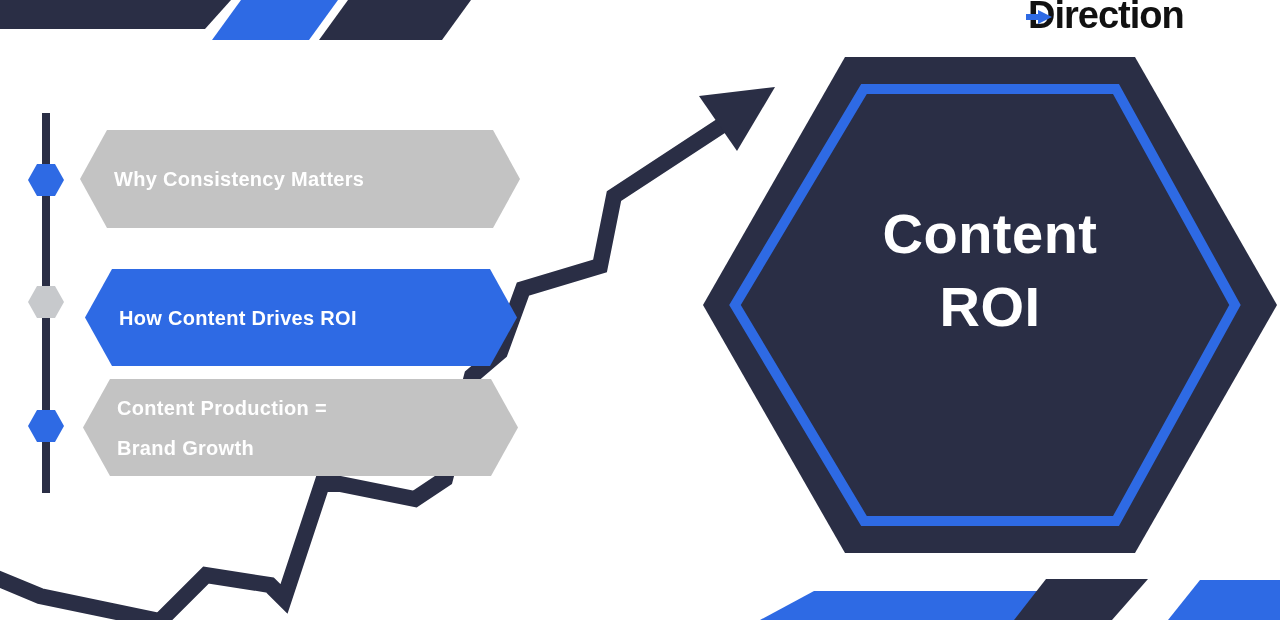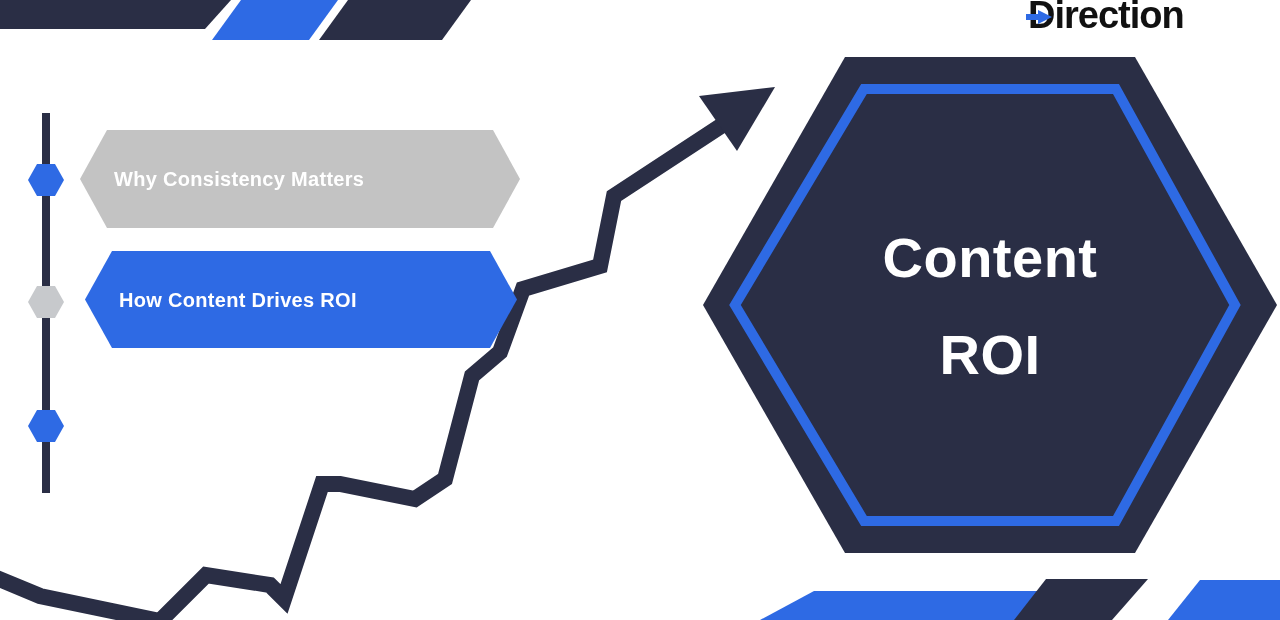--- a/index.html
+++ b/index.html
@@ -27,33 +27,33 @@
   .banner-label {
     padding-left:34px;
     color:var(--text_white,#fff);
     font-size:20px; font-weight:bold;
     line-height:40px; letter-spacing:.3px;
     white-space:pre-line;
   }
   .banner-gray { background:var(--gray,#c3c3c3); }
   .banner-blue { background:var(--blue,#2e6ae4); }
   .banner-1 { left:80px; top:130px; width:440px; height:98px; }
-  .banner-2 { left:85px; top:251px; width:432px; height:97px; }
+  .banner-2 { left:85px; top:269px; width:432px; height:97px; }
   .banner-3 { left:83px; top:379px; width:435px; height:97px; }
 
   
   .hex-title {
     position:absolute; z-index:2;
     left:815px; top:197px; width:350px;
     text-align:center;
     color:var(--text_white,#fff);
     font-size:56px; font-weight:bold; line-height:73px;
     letter-spacing:.5px;
   }
-  .hex-line { display:block;margin-top:24px; }
+  .hex-line { display:block; }
 
   
   .logo {
     position:absolute; z-index:3;
     left:1028px; top:-6px;
     color:var(--logo_black,#111);
     font-size:38px; font-weight:bold; letter-spacing:-1px;
     white-space:nowrap;
   }
   .logo-d { position:relative; display:inline-block; }
@@ -95,20 +95,24 @@
       <polygon class="fill-navy" points="735,305 864,89 1116,89 1235,305 1116,521 864,521" stroke="var(--blue,#2e6ae4)" stroke-width="10" stroke-linejoin="miter"></polygon>
     </g>
   </svg>
 
   <div class="banner banner-1 banner-gray">
     <div class="banner-label">Why Consistency Matters</div>
   </div>
   <div class="banner banner-2 banner-blue">
     <div class="banner-label">How Content Drives ROI</div>
   </div>
+  <div class="banner banner-3 banner-gray">
+    <div class="banner-label">Content Production =
+Brand Growth</div>
+  </div>
 
   <div class="hex-title">
     <span class="hex-line">Content</span>
     <span class="hex-line">ROI</span>
   </div>
 
   <div class="logo">
     <span class="logo-d">
       <span>D</span>
       <svg class="logo-arrow" width="26" height="14" viewBox="0 0 26 14">

